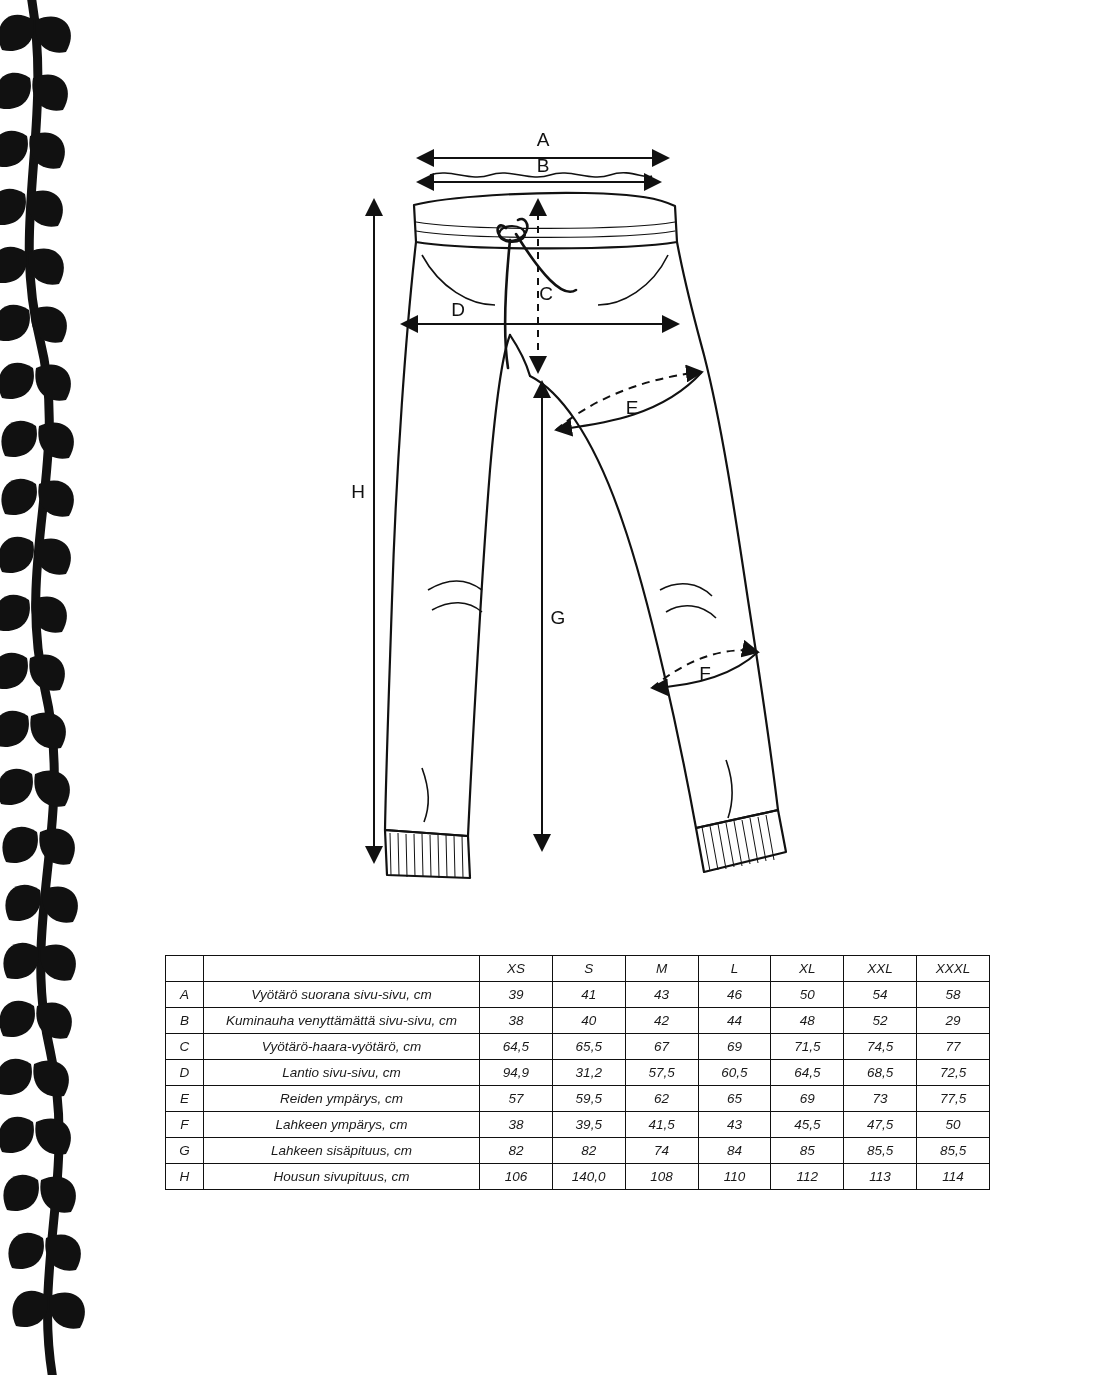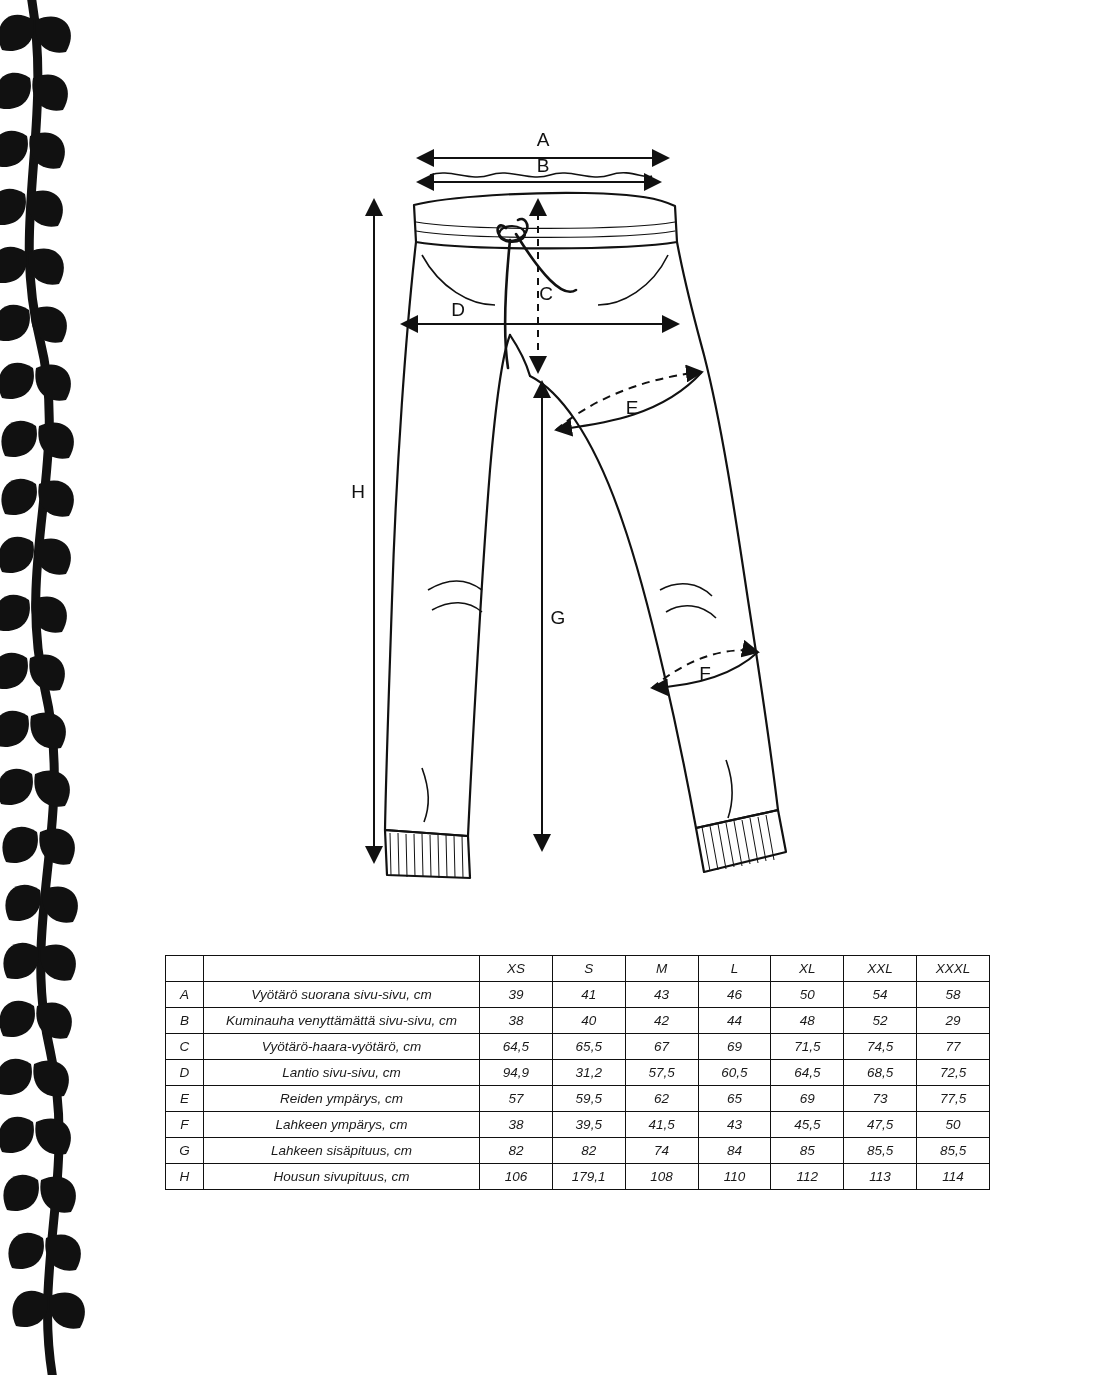--- a/index.html
+++ b/index.html
@@ -327,21 +327,21 @@
         <td class="val">74</td>
         <td class="val">84</td>
         <td class="val">85</td>
         <td class="val">85,5</td>
         <td class="val">85,5</td>
       </tr>
       <tr>
         <td class="code-col">H</td>
         <td class="label-col">Housun sivupituus, cm</td>
         <td class="val">106</td>
-        <td class="val">179,1</td>
+        <td class="val">140,0</td>
         <td class="val">108</td>
         <td class="val">110</td>
         <td class="val">112</td>
         <td class="val">113</td>
         <td class="val">114</td>
       </tr>
     </tbody>
   </table>
 </div>
 

